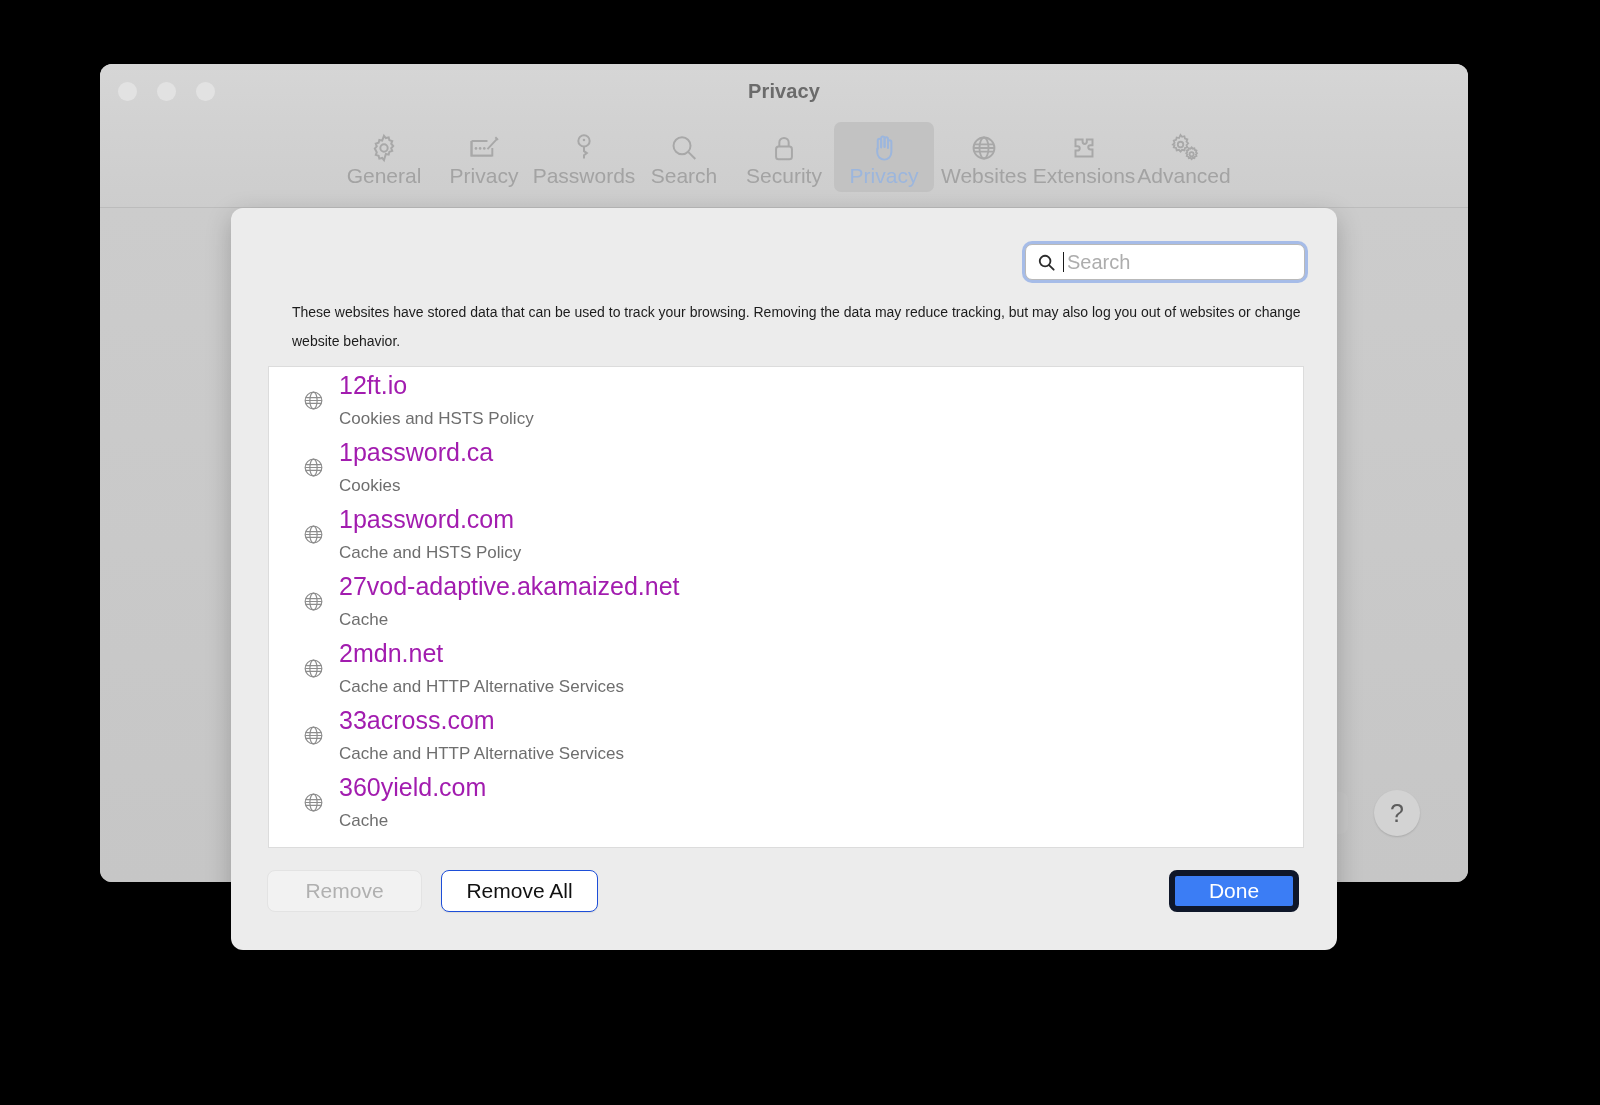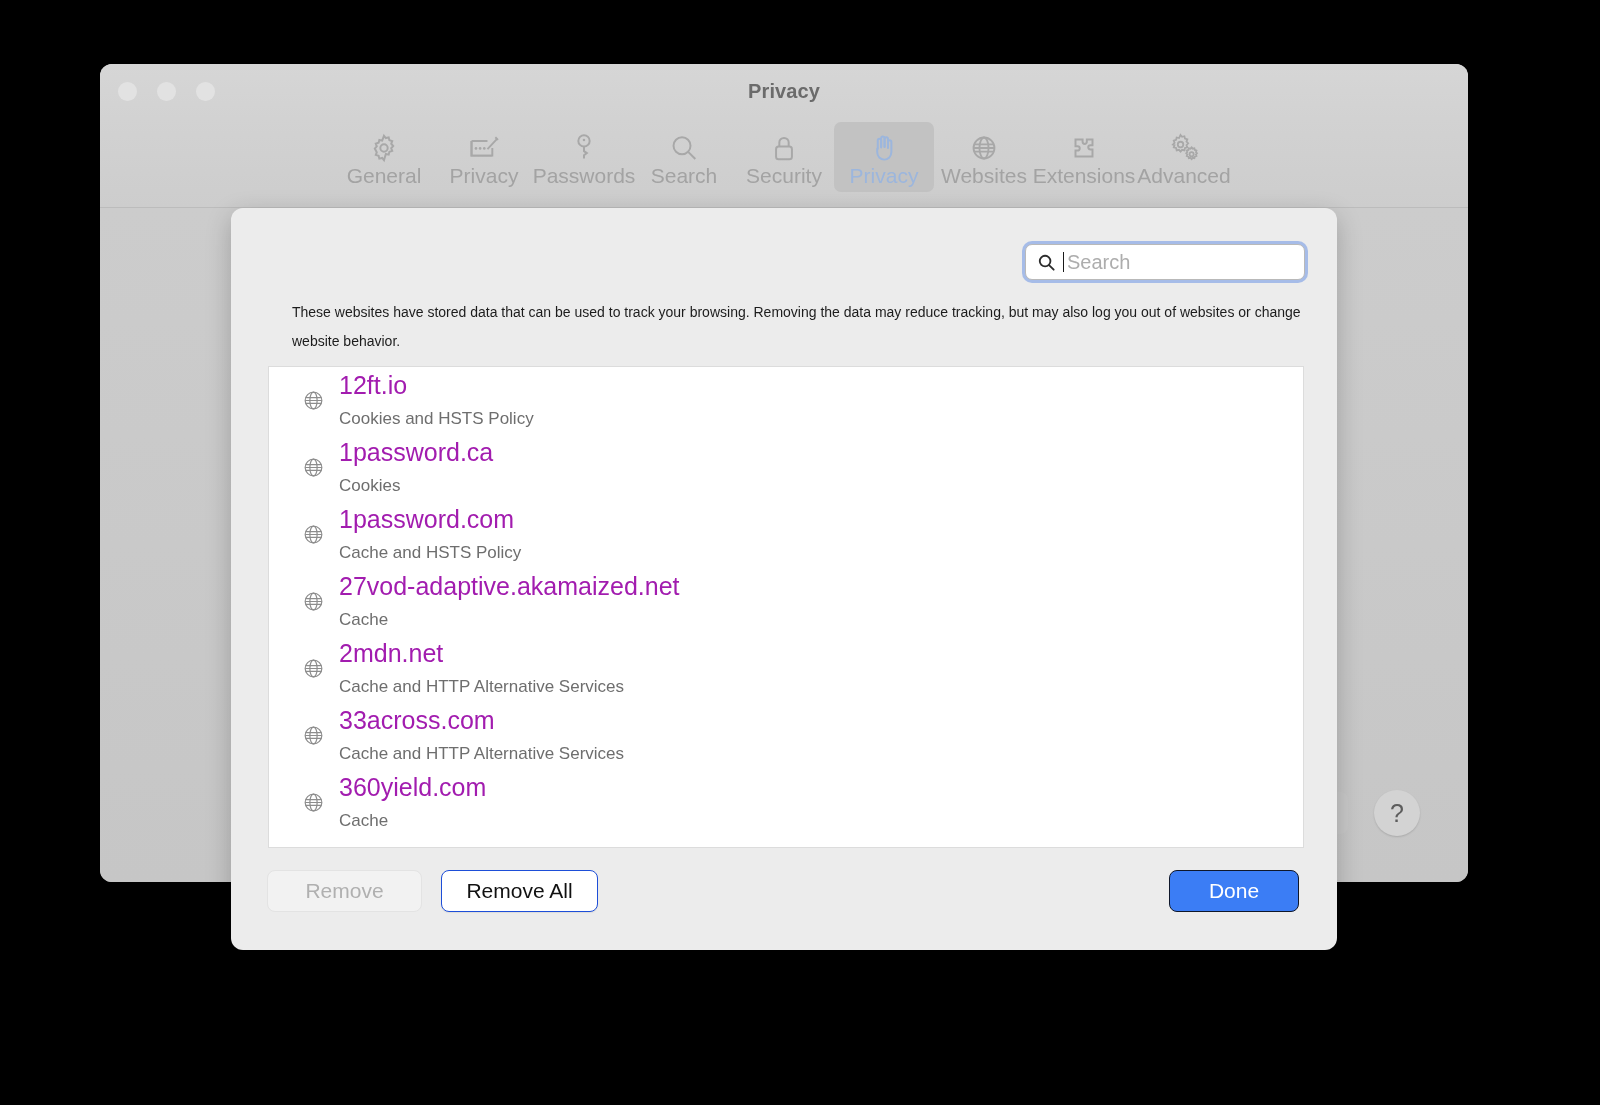--- a/index.html
+++ b/index.html
@@ -275,21 +275,21 @@
     border: 1px solid #1d4ed8;
     color: #111111;
     box-shadow: 0 1px 1px rgba(0,0,0,0.07);
   }
   .btn-done {
     right: 38px;
     top: 22px;
     width: 130px;
     height: 42px;
     background: #3b7df5;
-    border: 1px solid #0f172a;
+    border: 6px solid #0f172a;
     color: #ffffff;
   }
 </style>
 </head>
 <body>
 
 <div id="root">
 
   <div class="prefs-window">
 

